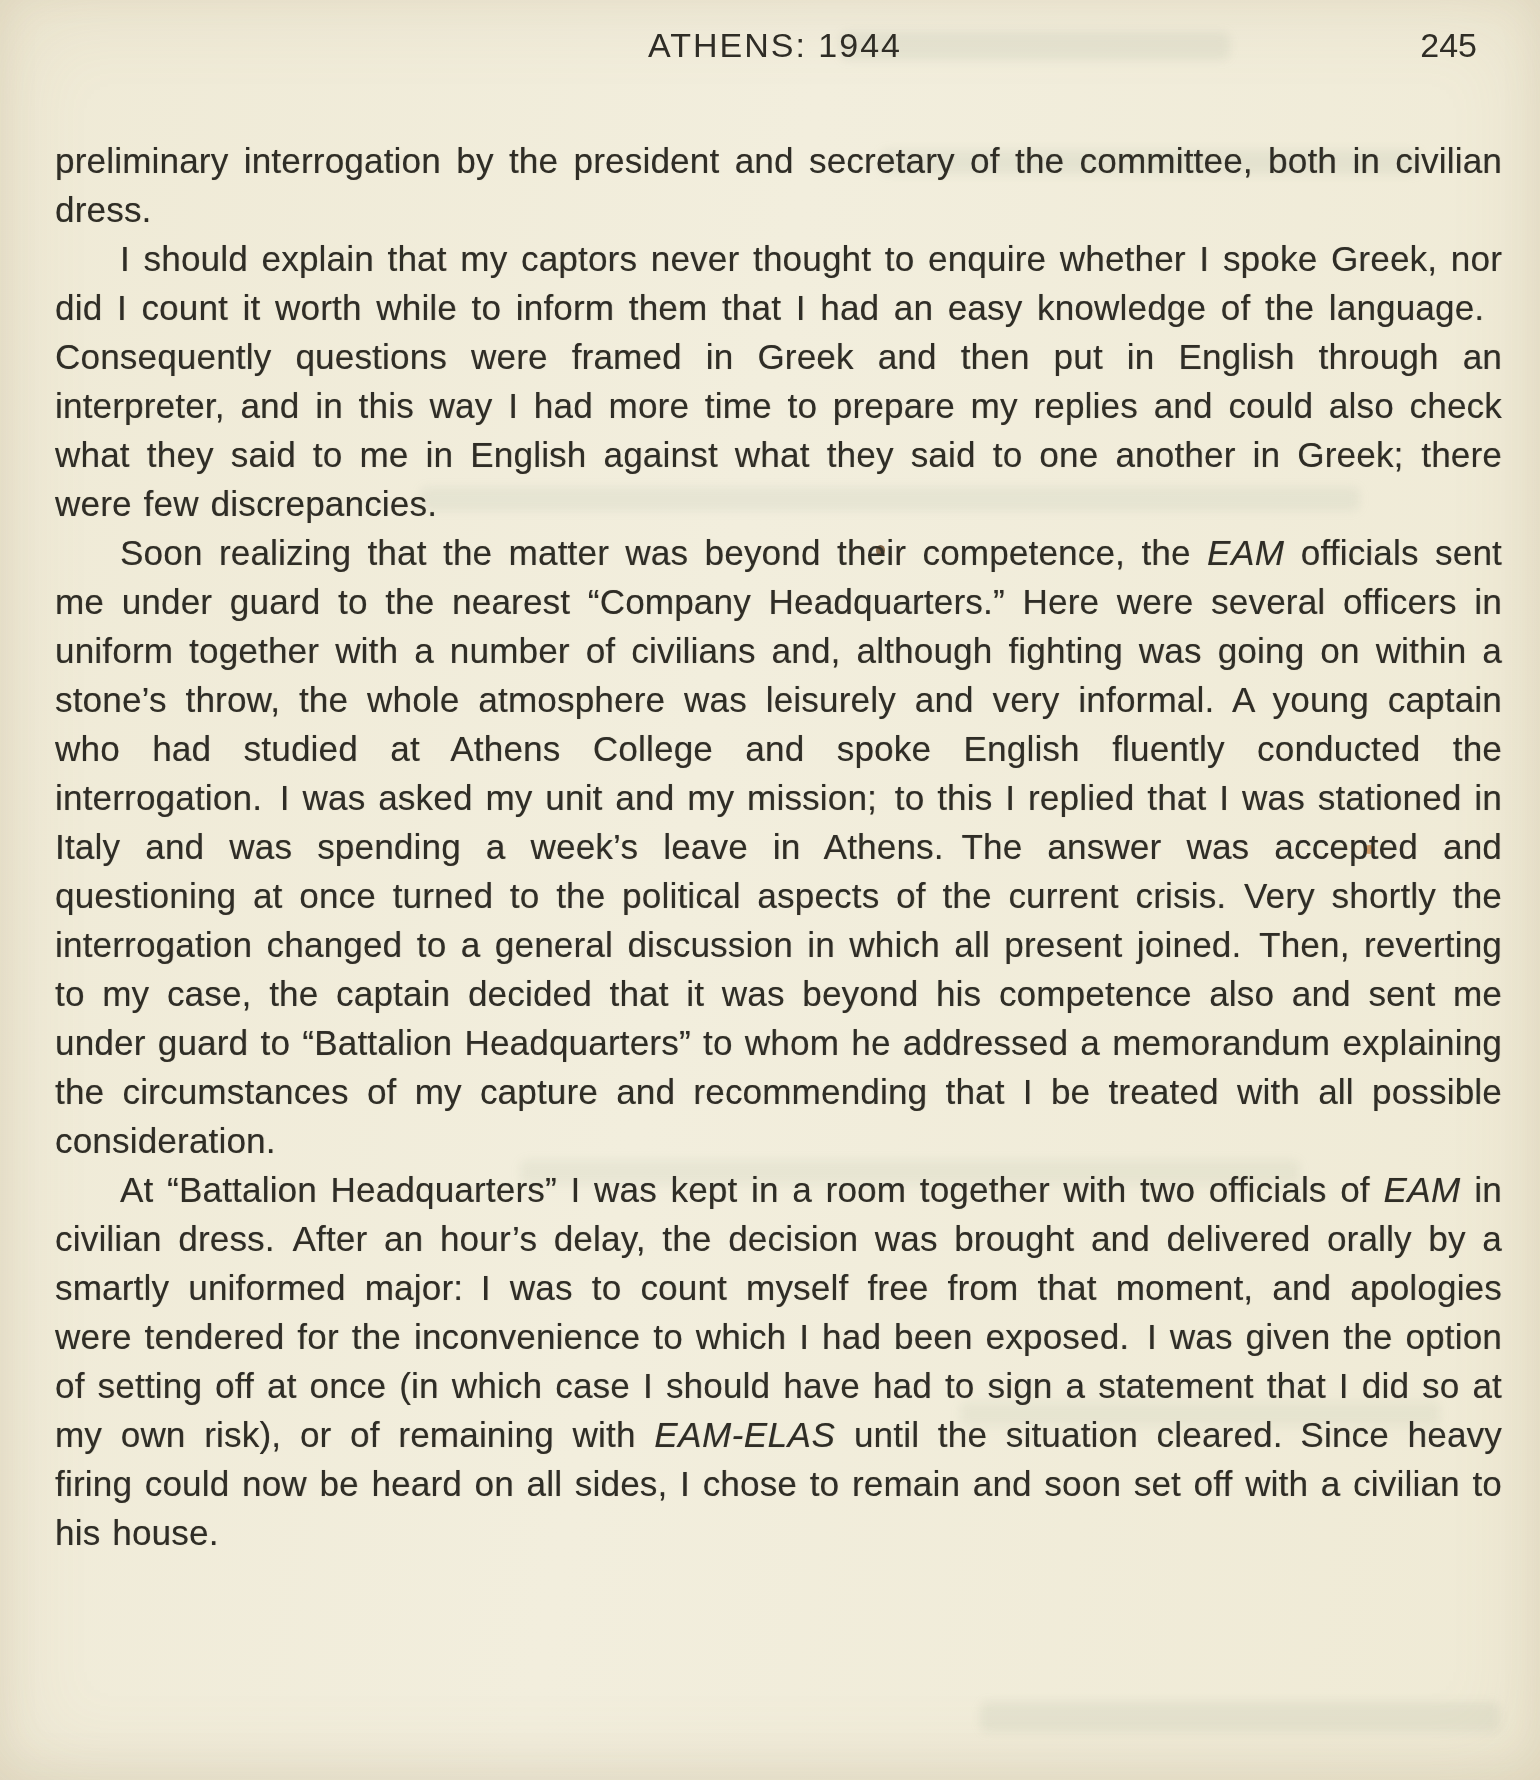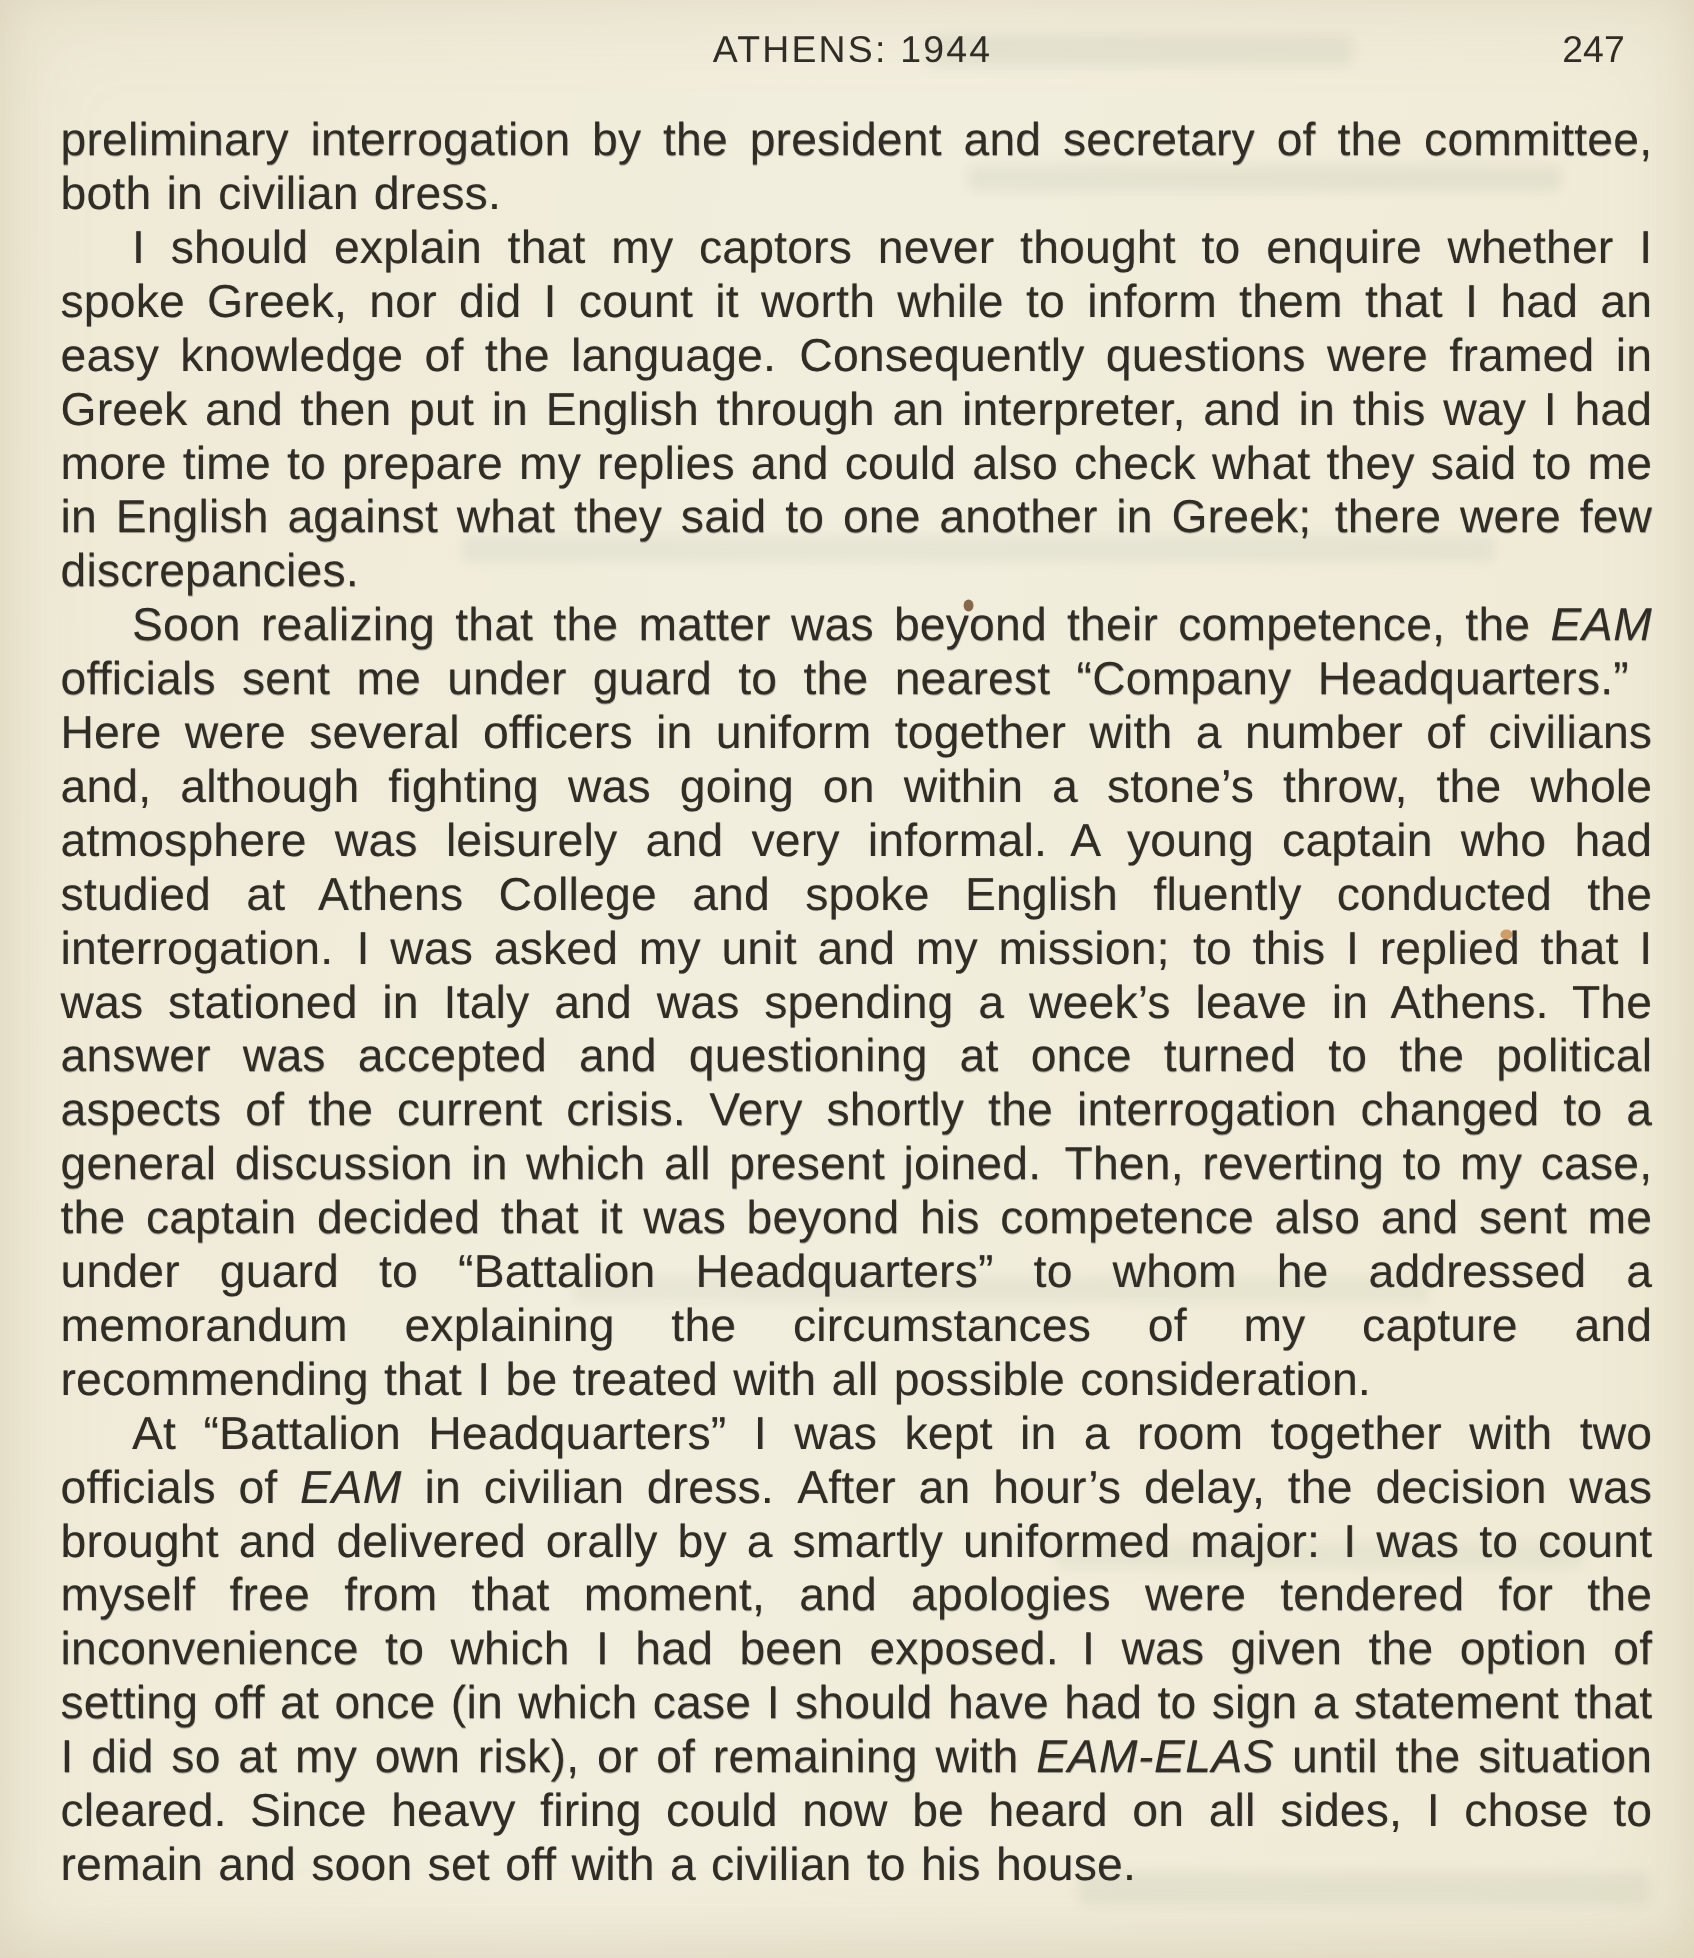--- a/index.html
+++ b/index.html
@@ -30,22 +30,22 @@
   .s2 { left:1364px; top:845px; width:11px; height:9px;  background:#c47a38; opacity:.7; }
 
   .running-head { position:absolute; top:26px; left:55px; right:45px; height:44px; }
   .head-title {
     position:absolute; left:50%; transform:translateX(-50%);
     font-size:34px; letter-spacing:2px; white-space:nowrap;
   }
   .page-number { position:absolute; right:18px; top:0; font-size:34px; }
 
   .text-block {
-    position:absolute; left:55px; top:102px; width:1447px;
-    font-size:42px; line-height:49px;
+    position:absolute; left:55px; top:136px; width:1447px;
+    font-size:35px; line-height:49px;
     text-align:justify;
     letter-spacing:0.2px; word-spacing:2px;
     text-shadow: 0.3px 0.4px 0.7px rgba(47,45,38,0.45);
   }
   .text-block p { margin:0; }
   .text-block p.indent { text-indent:65px; }
   .text-block em { font-style:italic; letter-spacing:0.5px;margin-top:27px; }
 </style>
 </head>
 <body>
@@ -55,21 +55,21 @@
   <div class="ghost g2"></div>
   <div class="ghost g3"></div>
   <div class="ghost g4"></div>
   <div class="ghost g5"></div>
   <div class="ghost g6"></div>
   <div class="speck s1"></div>
   <div class="speck s2"></div>
 
   <header class="running-head">
     <span class="head-title">ATHENS: 1944</span>
-    <span class="page-number">247</span>
+    <span class="page-number">245</span>
   </header>
 
   <main class="text-block">
       <p class="para"><span>preliminary interrogation by the president and secretary of the committee, both in civilian dress.</span></p>
       <p class="para indent"><span>I should explain that my captors never thought to enquire whether I spoke Greek, nor did I count it worth while to inform them that I had an easy knowledge of the language. Consequently questions were framed in Greek and then put in English through an interpreter, and in this way I had more time to prepare my replies and could also check what they said to me in English against what they said to one another in Greek; there were few discrepancies.</span></p>
       <p class="para indent"><span>Soon realizing that the matter was beyond their competence, the </span><em>EAM</em><span> officials sent me under guard to the nearest “Company Headquarters.” Here were several officers in uniform together with a number of civilians and, although fighting was going on within a stone’s throw, the whole atmosphere was leisurely and very informal. A young captain who had studied at Athens College and spoke English fluently conducted the interrogation. I was asked my unit and my mission; to this I replied that I was stationed in Italy and was spending a week’s leave in Athens. The answer was accepted and questioning at once turned to the political aspects of the current crisis. Very shortly the interrogation changed to a general discussion in which all present joined. Then, reverting to my case, the captain decided that it was beyond his competence also and sent me under guard to “Battalion Headquarters” to whom he addressed a memorandum explaining the circumstances of my capture and recommending that I be treated with all possible consideration.</span></p>
       <p class="para indent"><span>At “Battalion Headquarters” I was kept in a room together with two officials of </span><em>EAM</em><span> in civilian dress. After an hour’s delay, the decision was brought and delivered orally by a smartly uniformed major: I was to count myself free from that moment, and apologies were tendered for the inconvenience to which I had been exposed. I was given the option of setting off at once (in which case I should have had to sign a statement that I did so at my own risk), or of remaining with </span><em>EAM-ELAS</em><span> until the situation cleared. Since heavy firing could now be heard on all sides, I chose to remain and soon set off with a civilian to his house.</span></p>
     </main>
 </div>
 

